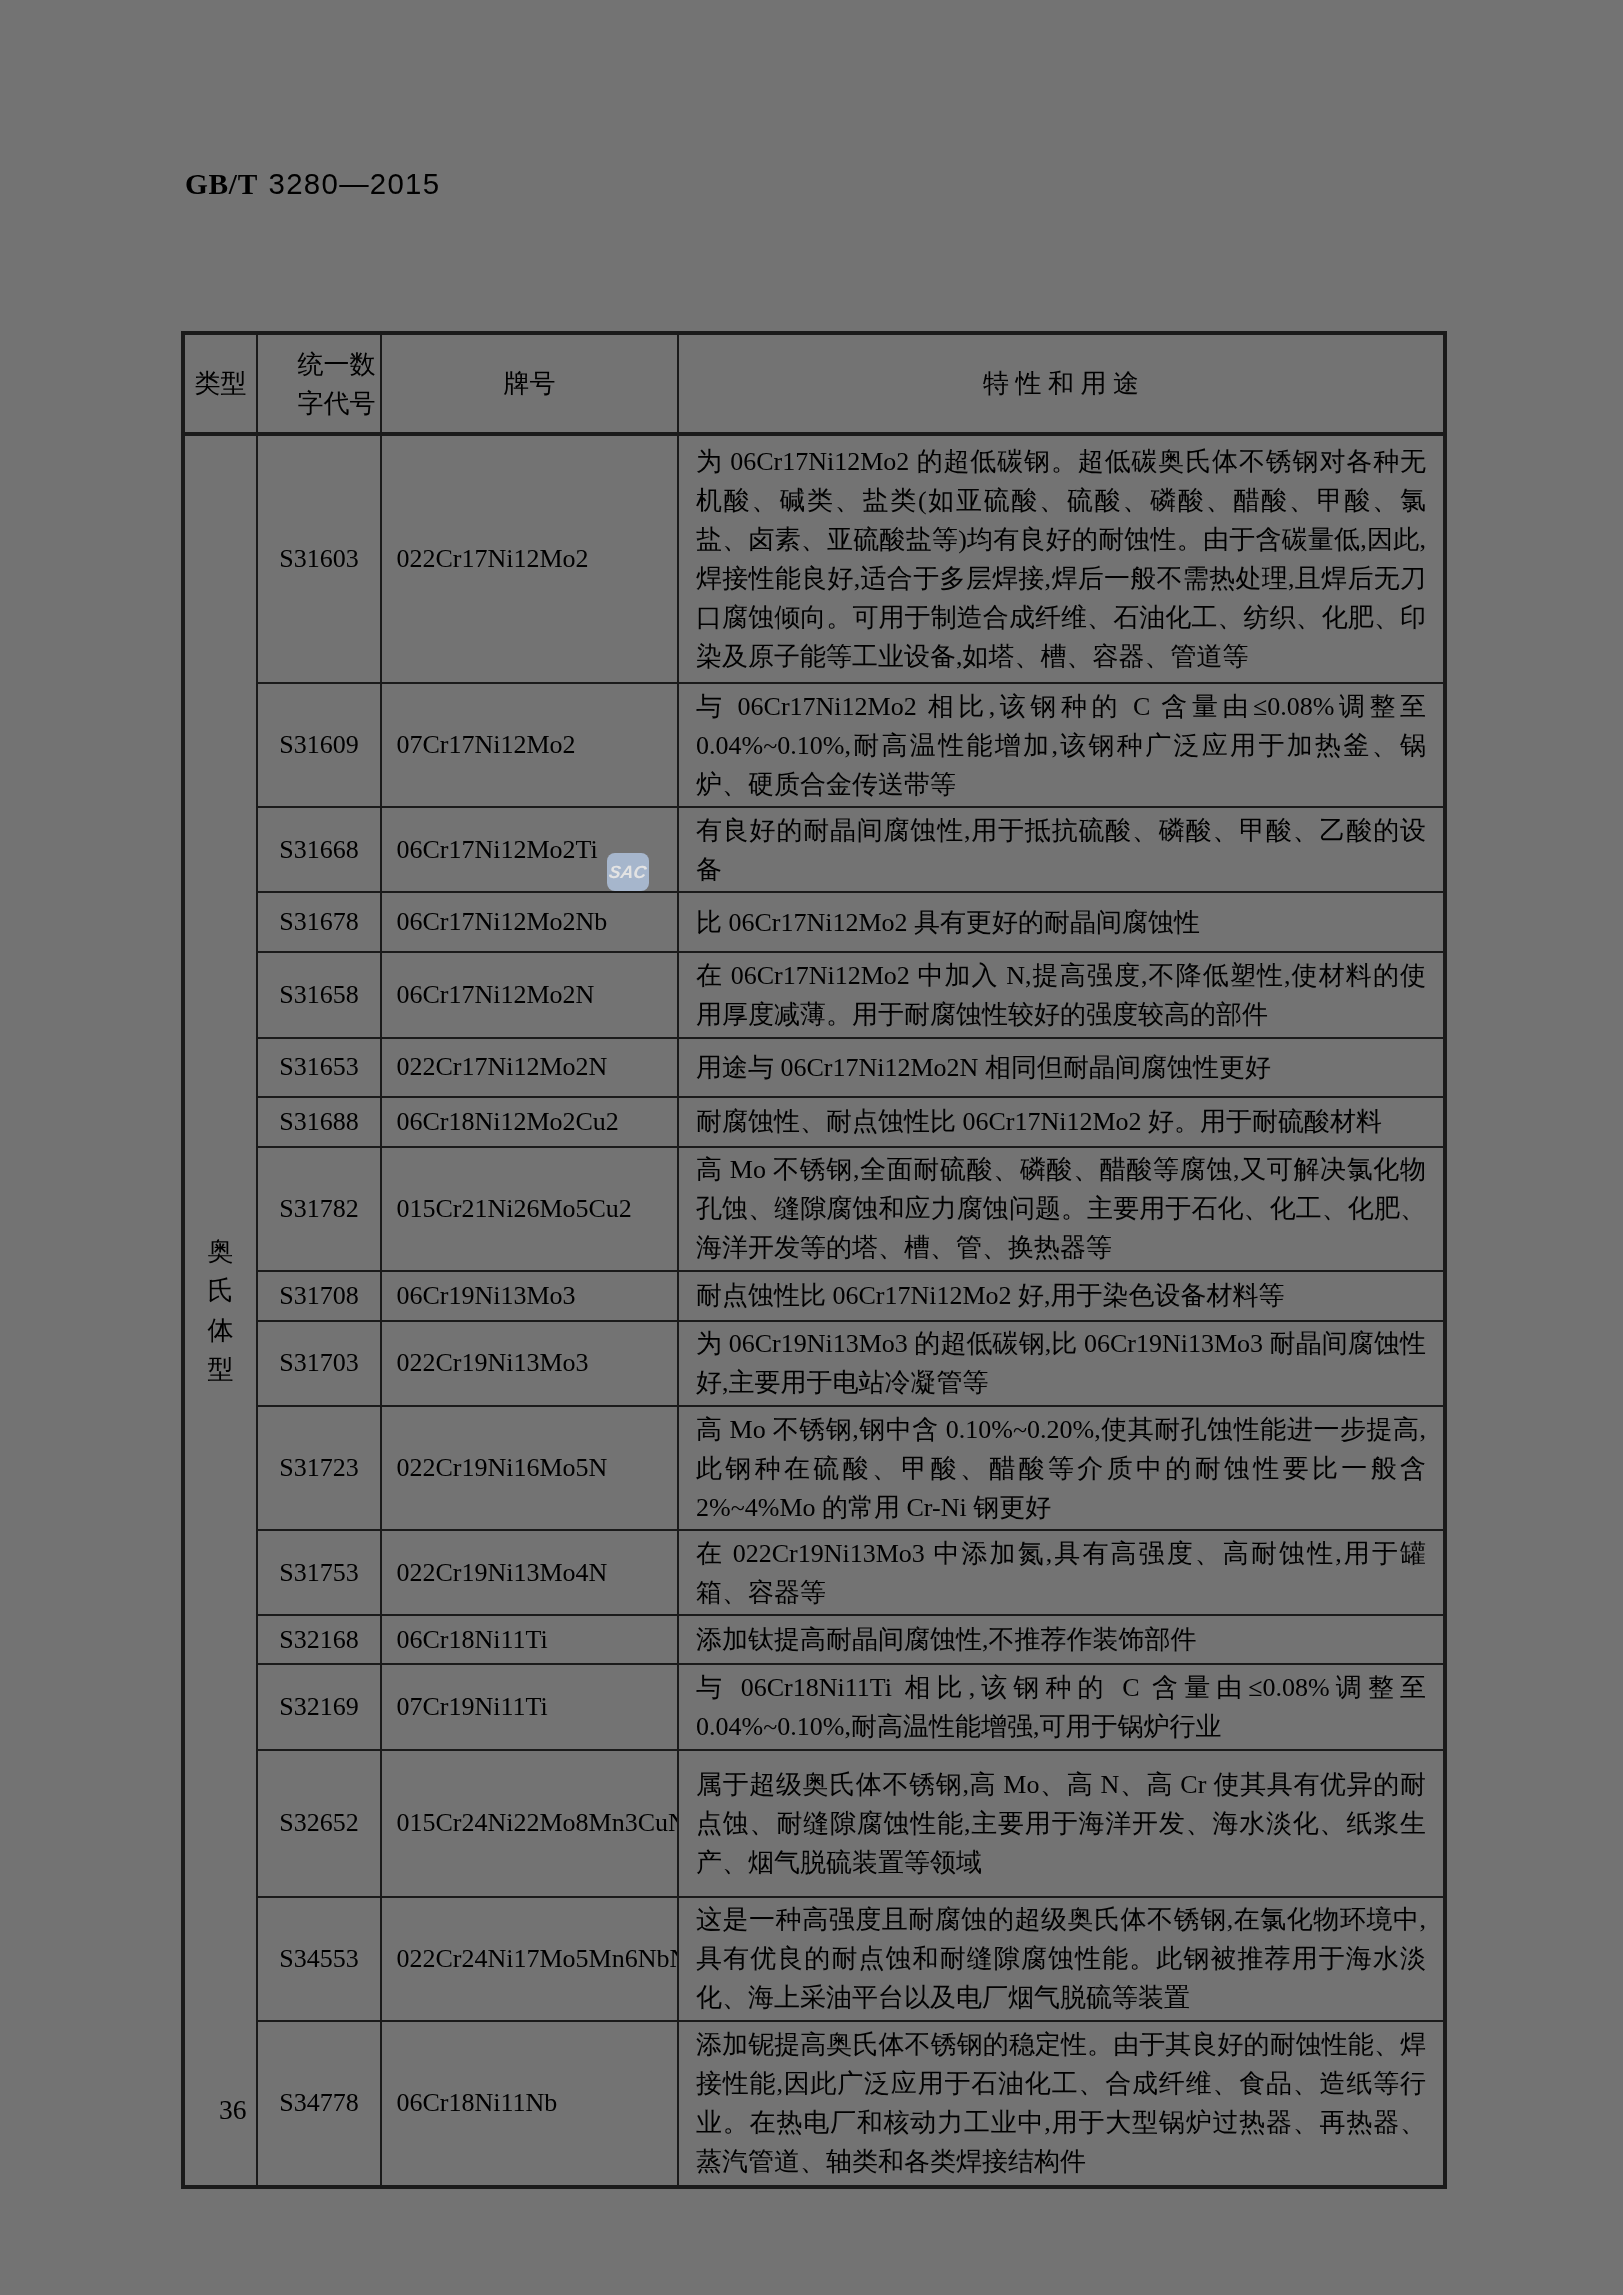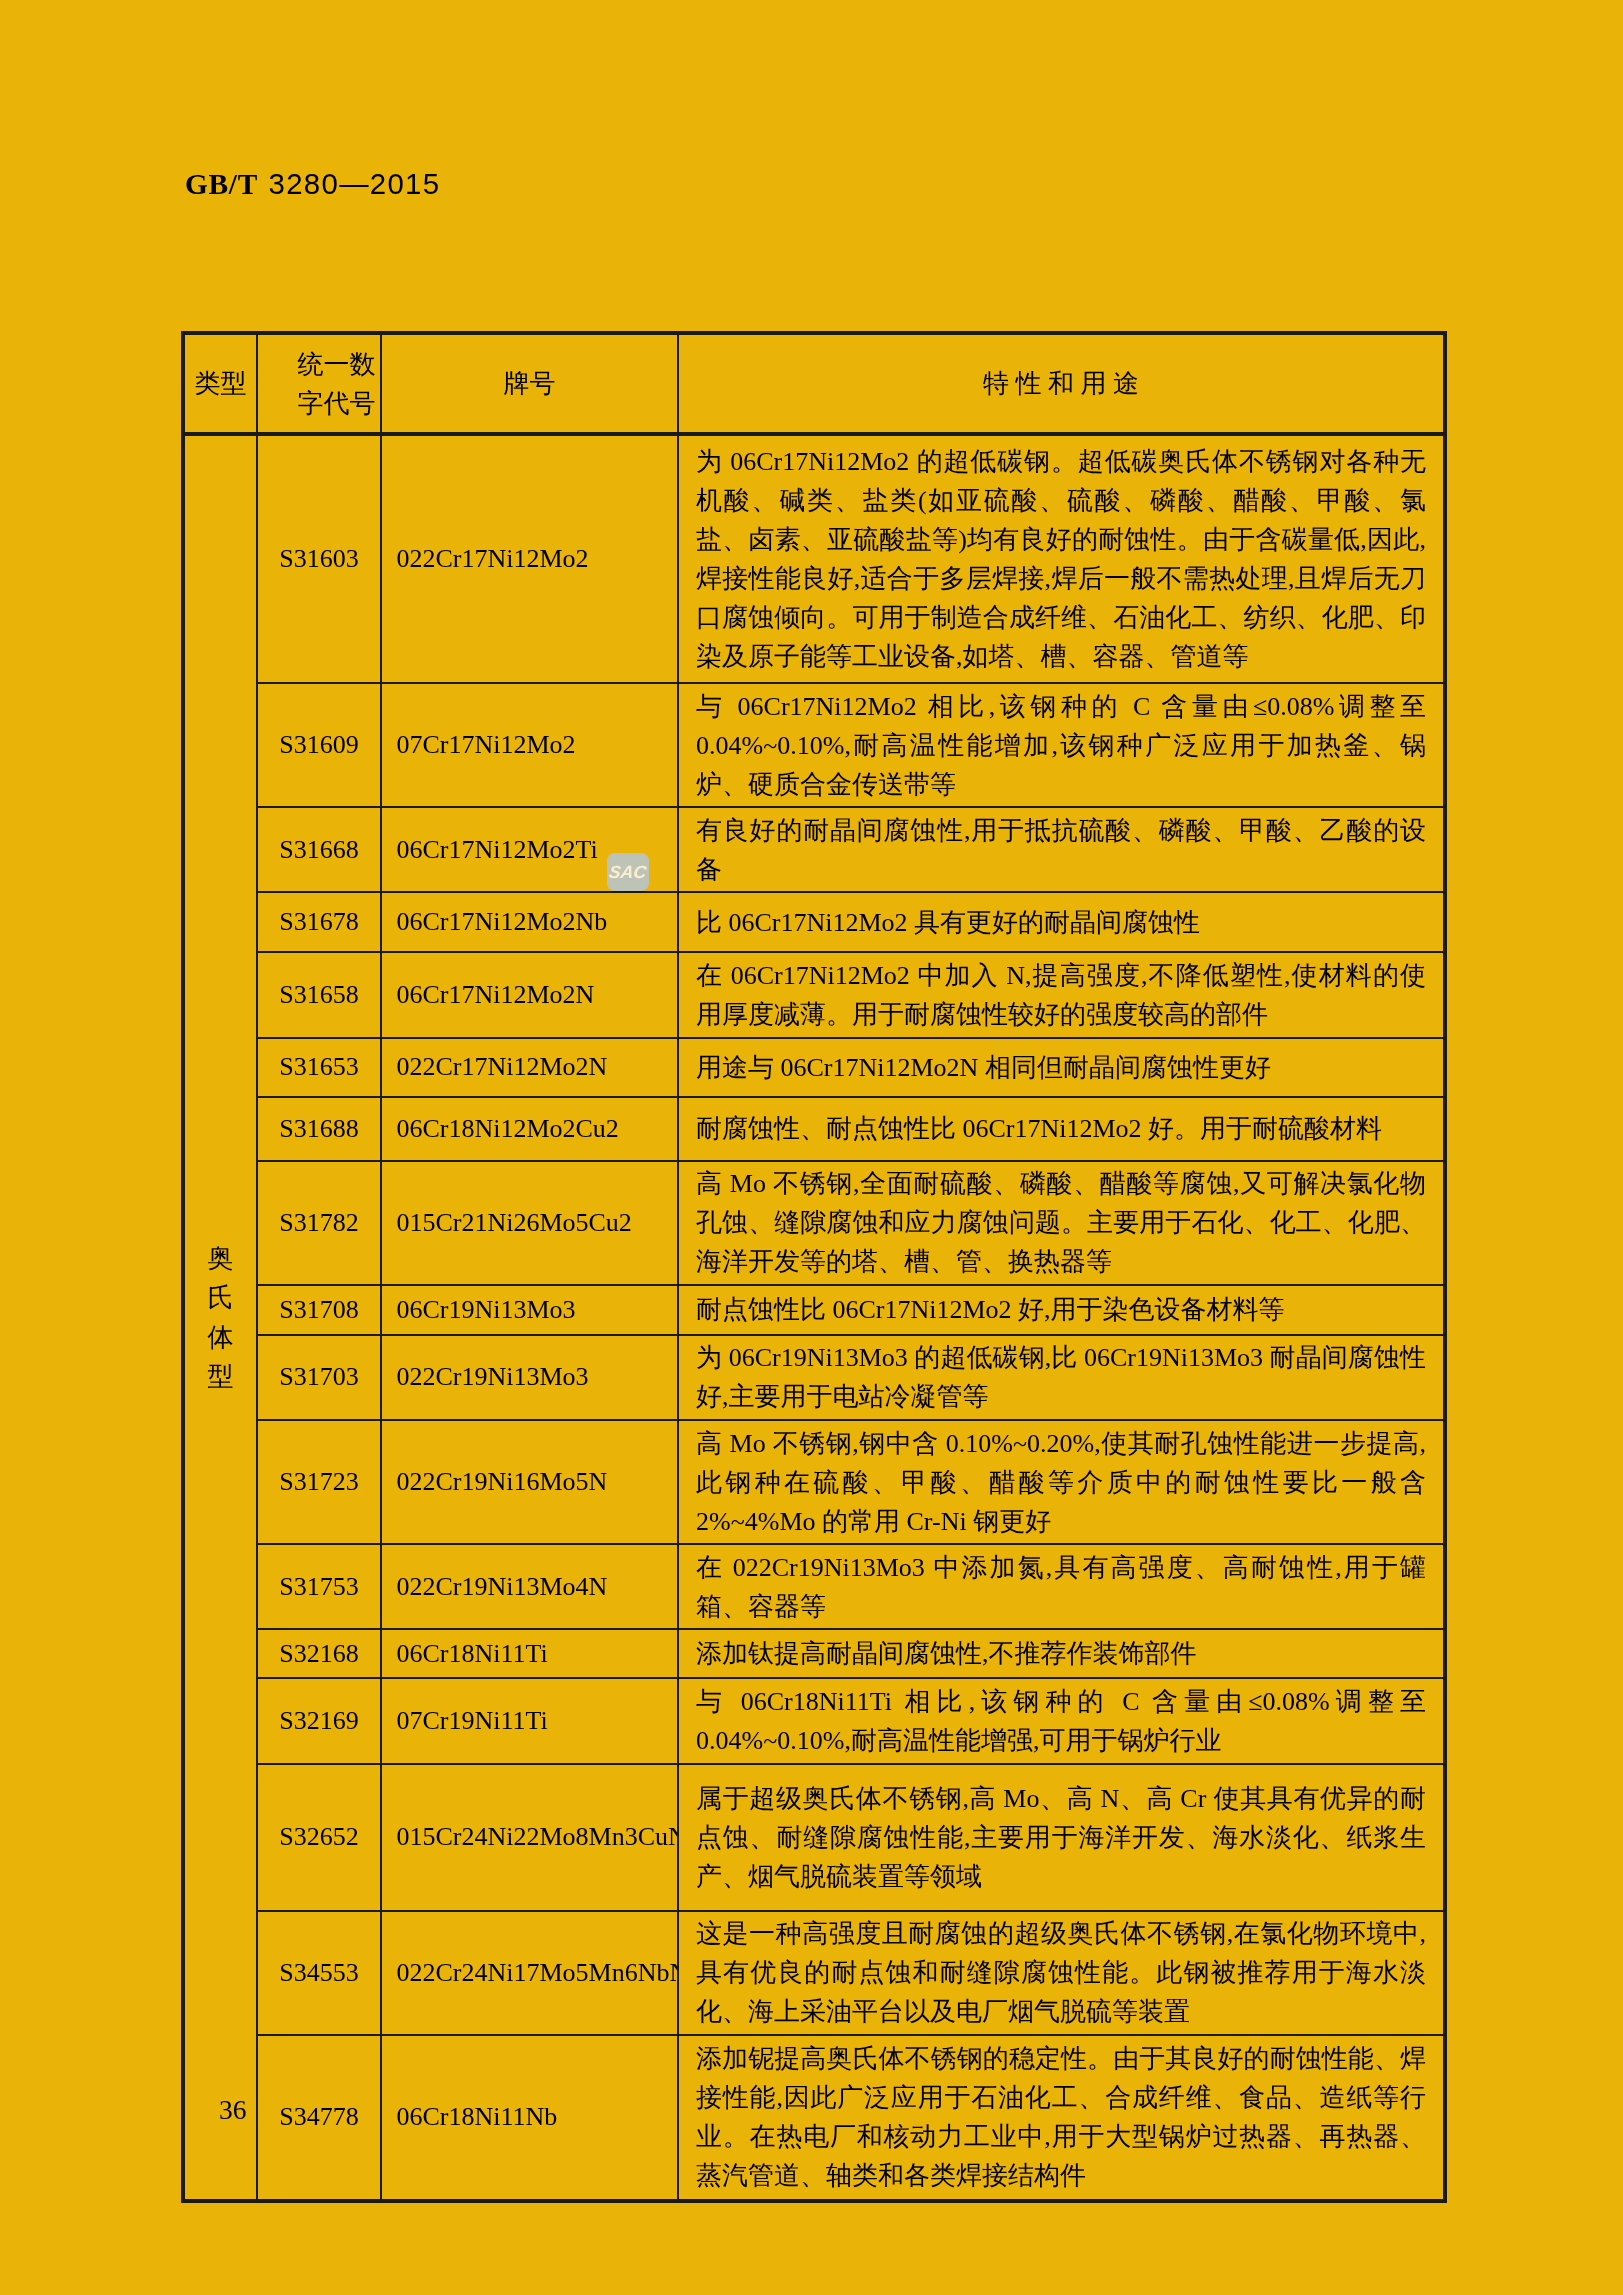--- a/index.html
+++ b/index.html
@@ -5,21 +5,21 @@
   :root{
     --border-color:#1a1a1a;
     --text-color:#000000;
     --wm-color:#b3c7e3;
   }
   html,body{margin:0;padding:0;background:#ffffff;}
   .page{
     position:relative;
     width:1623px;
     height:2295px;
-    background:#eab308;
+    background:#737373;
     color:var(--text-color);
     font-family:"Liberation Serif","DejaVu Serif",serif;
     overflow:hidden;
   }
   .doc-code{
     position:absolute;
     left:185px;
     top:167px;
     font-size:29.4px;
     white-space:nowrap;
@@ -177,21 +177,21 @@
         <tr style="height: 75px;">
           <td class="code-cell">S31658</td>
           <td class="grade-cell">06Cr17Ni12Mo2N</td>
           <td class="desc-cell">在 06Cr17Ni12Mo2 中加入 N,提高强度,不降低塑性,使材料的使用厚度减薄。用于耐腐蚀性较好的强度较高的部件</td>
         </tr>
         <tr style="height: 59px;">
           <td class="code-cell">S31653</td>
           <td class="grade-cell">022Cr17Ni12Mo2N</td>
           <td class="desc-cell">用途与 06Cr17Ni12Mo2N 相同但耐晶间腐蚀性更好</td>
         </tr>
-        <tr style="height: 64px;">
+        <tr style="height: 50px;">
           <td class="code-cell">S31688</td>
           <td class="grade-cell">06Cr18Ni12Mo2Cu2</td>
           <td class="desc-cell">耐腐蚀性、耐点蚀性比 06Cr17Ni12Mo2 好。用于耐硫酸材料</td>
         </tr>
         <tr style="height: 123px;">
           <td class="code-cell">S31782</td>
           <td class="grade-cell">015Cr21Ni26Mo5Cu2</td>
           <td class="desc-cell">高 Mo 不锈钢,全面耐硫酸、磷酸、醋酸等腐蚀,又可解决氯化物孔蚀、缝隙腐蚀和应力腐蚀问题。主要用于石化、化工、化肥、海洋开发等的塔、槽、管、换热器等</td>
         </tr>
         <tr style="height: 50px;">

